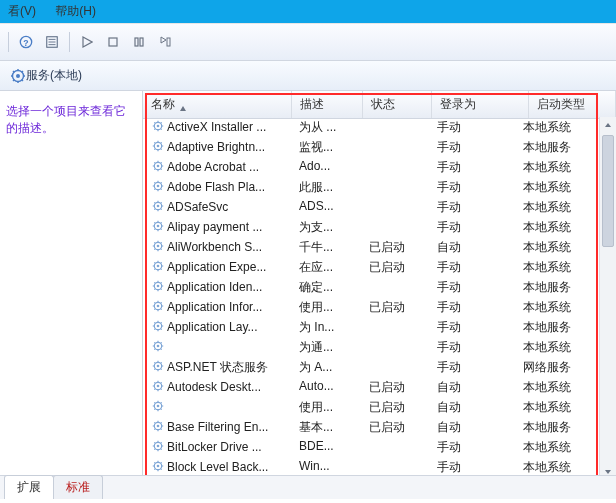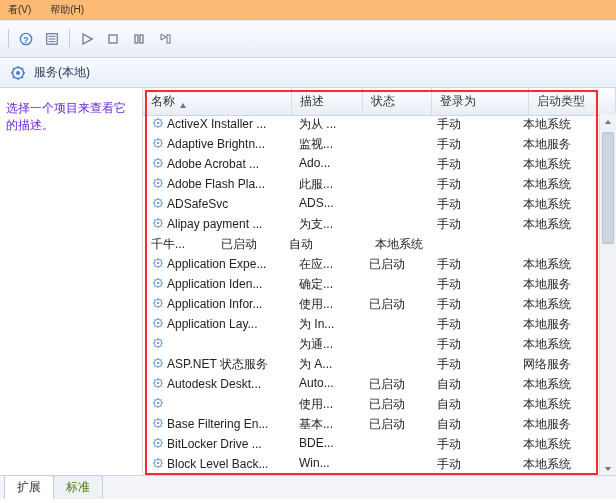--- a/index.html
+++ b/index.html
@@ -1,37 +1,37 @@
 <!DOCTYPE html>
 <html><head>
 <meta charset="utf-8">
 <style>
 html,body{margin:0;padding:0;font-family:"Microsoft YaHei","Segoe UI",Tahoma,sans-serif;font-size:12px;color:#222;background:#fff}
 body{width:616px;height:503px;overflow:hidden}
-.menubar{background:#fdba74;padding:3px 8px;border-bottom:1px solid #e6e6e6;font-size:10px;color:#333}
+.menubar{background:#0ea5e9;padding:3px 8px;border-bottom:1px solid #e6e6e6;font-size:12px;color:#333}
 .menubar span{margin-right:16px;cursor:pointer}
 .toolbar{background:linear-gradient(#fbfcff,#e8eef8);border-bottom:1px solid #d0d6e0;padding:4px 6px;display:flex;align-items:center;gap:4px;height:28px}
 .tb-btn{width:22px;height:22px;display:inline-flex;align-items:center;justify-content:center;color:#3a4a66;border-radius:2px}
 .tb-sep{width:1px;height:20px;background:#c6cedc;margin:0 2px}
-.title-strip{background:linear-gradient(#f8fbff,#e7eef8);border-bottom:1px solid #d0d6e0;padding:6px 10px;display:flex;align-items:center;gap:8px;color:#2a3a55}
+.title-strip{background:linear-gradient(#f8fbff,#e7eef8);border-bottom:1px solid #d0d6e0;padding:6px 10px;display:flex;align-items:center;gap:0;color:#2a3a55}
 .title-strip .ic{width:16px;height:16px;display:inline-flex;align-items:center;justify-content:center;color:#4a7dc6}
 .pane{display:flex;height:calc(503px - 24px - 37px - 30px - 23px);background:#fff}
 .left{width:190px;border-right:1px solid #cfd6df;padding:12px 6px;color:#6d28d9;position:relative}
 .right{flex:1;position:relative}
 .col-header{display:flex;background:linear-gradient(#fcfdff,#e8edf5);border-bottom:1px solid #d0d6e0;font-size:12px}
 .col-header .cell{padding:5px 8px;border-right:1px solid #d8dde5;color:#333;display:flex;align-items:flex-end;gap:4px}
 .col-header .cell.sorted svg{opacity:1}
 .list{overflow:auto;height:calc(100% - 26px)}
 .row{display:flex;align-items:flex-start;height:20px;font-size:12px;color:#222}
 .row .cell{padding:0 8px;white-space:nowrap;overflow:hidden;text-overflow:ellipsis}
 .svc-icon{width:14px;height:14px;display:inline-block;margin-right:2px;vertical-align:-2px}
 .red-box{position:absolute;border:2px solid #ff2a2a;pointer-events:none}
 .tabs{position:absolute;bottom:4px;left:0;right:0;height:23px;background:#f3f5f9;display:flex;align-items:flex-end;padding-left:4px;gap:0;border-top:1px solid #d0d6e0}
 .tab{padding:3px 12px;border:1px solid #c7ced9;border-bottom:none;background:#fff;font-size:12px;color:#333;border-radius:3px 3px 0 0;margin-right:-1px;cursor:pointer}
-.tab.inactive{background:#eef1f6;color:#4d7c0f}
+.tab.inactive{background:#eef1f6;color:#b91c1c}
 .scrollbar-v{position:absolute;right:0;top:26px;bottom:0;width:16px;background:#f1f3f6;border-left:1px solid #dcdfe5}
 .sb-thumb{position:absolute;left:2px;right:2px;top:2px;height:110px;background:#cdd4df;border:1px solid #b7bfcc;border-radius:2px}
 .sb-btn{position:absolute;left:0;right:0;height:16px;display:flex;align-items:center;justify-content:center;color:#6a7484}
 .c-name{width:132px}.c-desc{width:54px}.c-stat{width:52px}.c-stype{width:70px}.c-logon{width:80px}
 </style>
 </head>
 <body>
 
 <div class="menubar">
   <span>看(V)</span>
@@ -176,20 +176,25 @@
               <circle cx="8" cy="8" r="4.2" fill="none" stroke="#7ea6d6" stroke-width="1.3"></circle>
               <circle cx="8" cy="8" r="1.5" fill="#7ea6d6"></circle>
               <path d="M8 2v1.5M8 12.5V14M2 8h1.5M12.5 8H14M3.8 3.8l1 1M11.2 11.2l1 1M3.8 12.2l1-1M11.2 4.8l1-1" stroke="#7ea6d6" stroke-width="1.3"></path>
             </svg><span>Alipay payment ...</span></div>
           <div class="cell c-desc">为支...</div>
           <div class="cell c-stat"></div>
           <div class="cell c-stype">手动</div>
           <div class="cell c-logon">本地系统</div>
         </div>
         <div class="row">
+          <div class="cell c-name"><svg class="svc-icon" viewBox="0 0 16 16">
+              <circle cx="8" cy="8" r="4.2" fill="none" stroke="#7ea6d6" stroke-width="1.3"></circle>
+              <circle cx="8" cy="8" r="1.5" fill="#7ea6d6"></circle>
+              <path d="M8 2v1.5M8 12.5V14M2 8h1.5M12.5 8H14M3.8 3.8l1 1M11.2 11.2l1 1M3.8 12.2l1-1M11.2 4.8l1-1" stroke="#7ea6d6" stroke-width="1.3"></path>
+            </svg><span>AliWorkbench S...</span></div>
           <div class="cell c-desc">千牛...</div>
           <div class="cell c-stat">已启动</div>
           <div class="cell c-stype">自动</div>
           <div class="cell c-logon">本地系统</div>
         </div>
         <div class="row">
           <div class="cell c-name"><svg class="svc-icon" viewBox="0 0 16 16">
               <circle cx="8" cy="8" r="4.2" fill="none" stroke="#7ea6d6" stroke-width="1.3"></circle>
               <circle cx="8" cy="8" r="1.5" fill="#7ea6d6"></circle>
               <path d="M8 2v1.5M8 12.5V14M2 8h1.5M12.5 8H14M3.8 3.8l1 1M11.2 11.2l1 1M3.8 12.2l1-1M11.2 4.8l1-1" stroke="#7ea6d6" stroke-width="1.3"></path>

